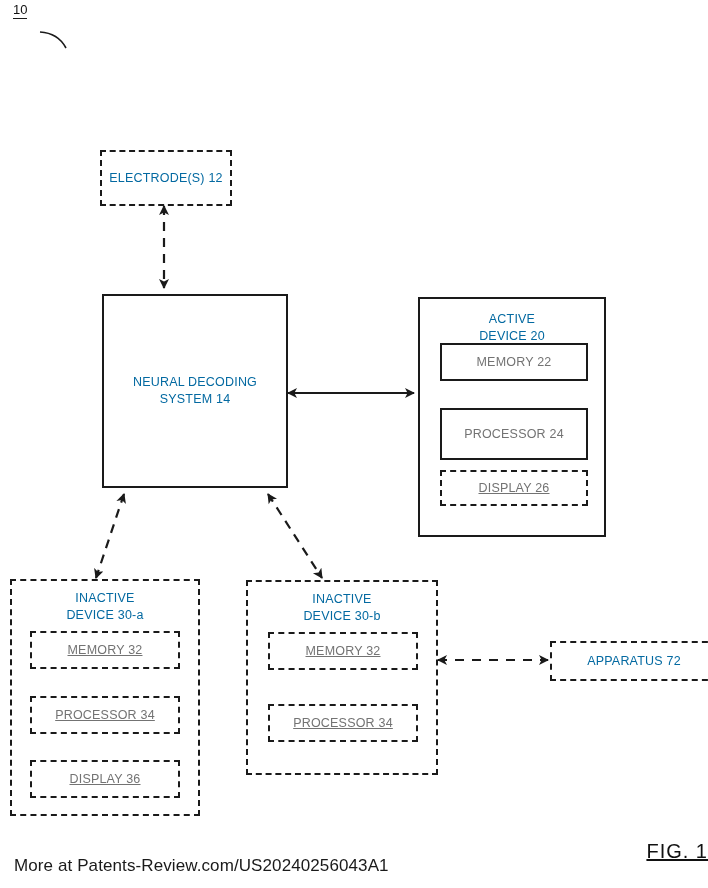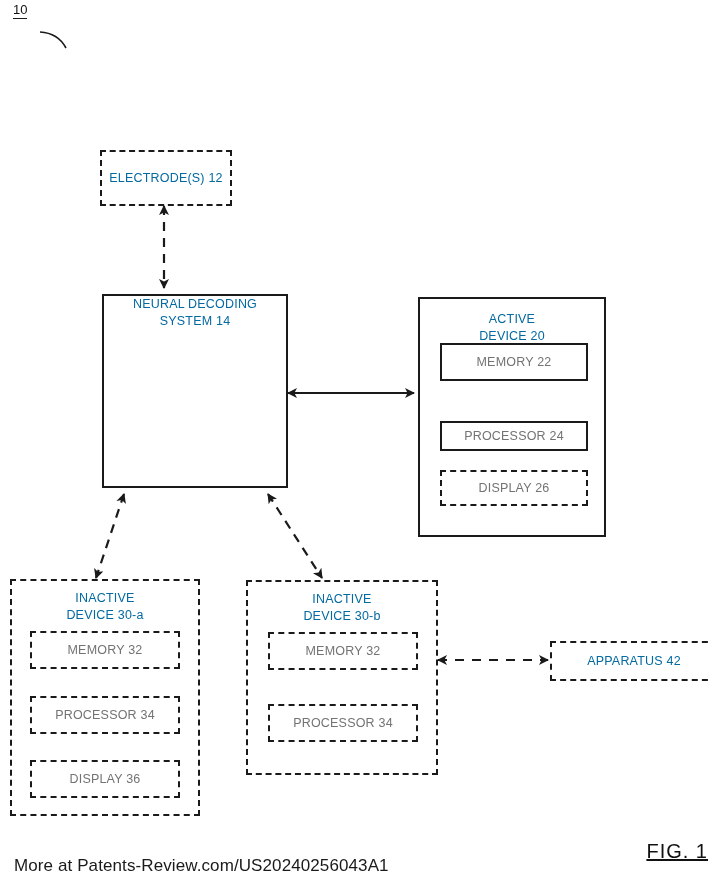--- a/index.html
+++ b/index.html
@@ -52,21 +52,21 @@
     box-sizing: border-box;
     display: flex;
     align-items: center;
     justify-content: center;
     font-size: 12.5px;
     letter-spacing: 0.2px;
     text-align: center;
     color: #737373;
   }
   .sub.solid { border: 2px solid #1a1a1a; }
-  .sub.dashed { border: 2.5px dashed #1a1a1a; }
+  .sub.dashed { border: 2.5px dashed #1a1a1a; text-decoration: underline; }
 
   
   #ref-10 {
     position: absolute;
     left: 13px;
     top: 3px;
     font-size: 13px;
     border-bottom: 1.4px solid #1a1a1a;
     padding-bottom: 1px;
     line-height: 1.1;
@@ -122,32 +122,32 @@
 
     <line x1="268" y1="494" x2="322" y2="578" stroke="#1a1a1a" stroke-width="2.2" stroke-dasharray="9,7" marker-start="url(#ah-start)" marker-end="url(#ah)"></line>
 
     <line x1="438" y1="660" x2="548" y2="660" stroke="#1a1a1a" stroke-width="2.2" stroke-dasharray="9,8" marker-start="url(#ah-start)" marker-end="url(#ah)"></line>
   </svg>
 
   <div class="node dashed" style="left:100px; top:150px; width:132px; height:56px; justify-content:center;">
     <div class="node-title">ELECTRODE(S) 12</div>
   </div>
 
-  <div class="node solid" style="left:102px; top:294px; width:186px; height:194px; ">
+  <div class="node solid" style="left:102px; top:294px; width:186px; height:194px; justify-content:center;">
     <div class="node-title">NEURAL DECODING
 SYSTEM  14</div>
   </div>
 
   <div class="node solid" style="left:418px; top:297px; width:188px; height:240px; padding-top:12px;">
     <div class="node-title">ACTIVE
 DEVICE 20</div>
     <div class="sub solid" style="left:20px; top:44px; width:148px; height:38px;">
       <span>MEMORY 22</span>
     </div>
-    <div class="sub solid" style="left:20px; top:122px; width:148px; height:30px;align-items:center;">
+    <div class="sub solid" style="left:20px; top:109px; width:148px; height:52px;align-items:center;">
       <span>PROCESSOR 24</span>
     </div>
     <div class="sub dashed" style="left:20px; top:171px; width:148px; height:36px;">
       <span>DISPLAY 26</span>
     </div>
   </div>
 
   <div class="node dashed" style="left:10px; top:579px; width:190px; height:237px; padding-top:9px;">
     <div class="node-title">INACTIVE
 DEVICE 30-a</div>
@@ -167,19 +167,19 @@
 DEVICE 30-b</div>
     <div class="sub dashed" style="left:20px; top:50px; width:150px; height:38px;">
       <span>MEMORY 32</span>
     </div>
     <div class="sub dashed" style="left:20px; top:122px; width:150px; height:38px;">
       <span>PROCESSOR 34</span>
     </div>
   </div>
 
   <div class="node dashed" style="left:550px; top:641px; width:168px; height:40px; justify-content:center;">
-    <div class="node-title">APPARATUS 42</div>
+    <div class="node-title">APPARATUS 72</div>
   </div>
 
   <div id="fig-caption">FIG. 1</div>
   <div id="watermark">More at Patents-Review.com/US20240256043A1</div>
 
 </div>
 
 </body></html>

